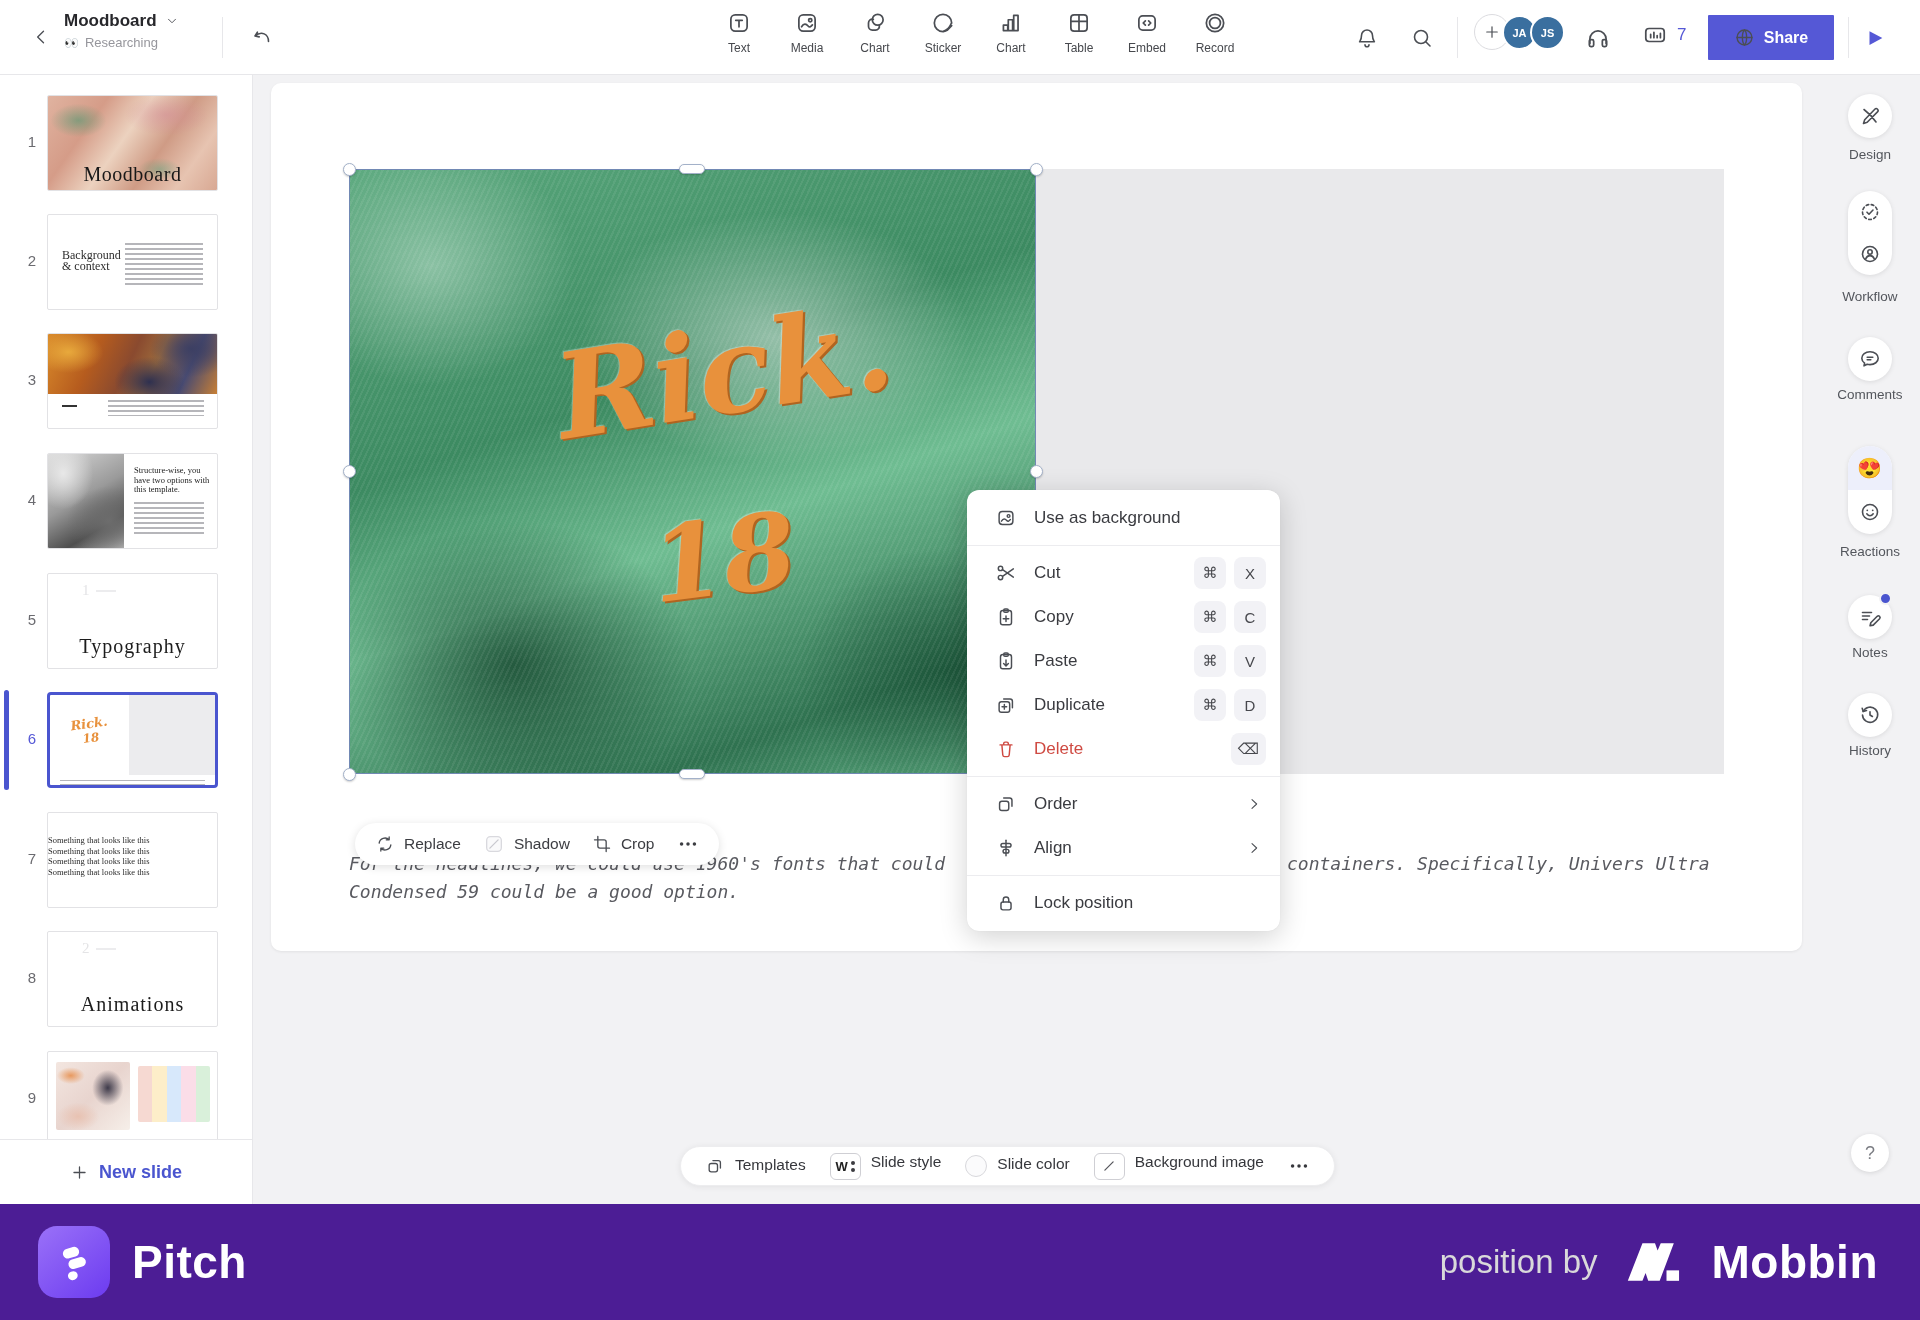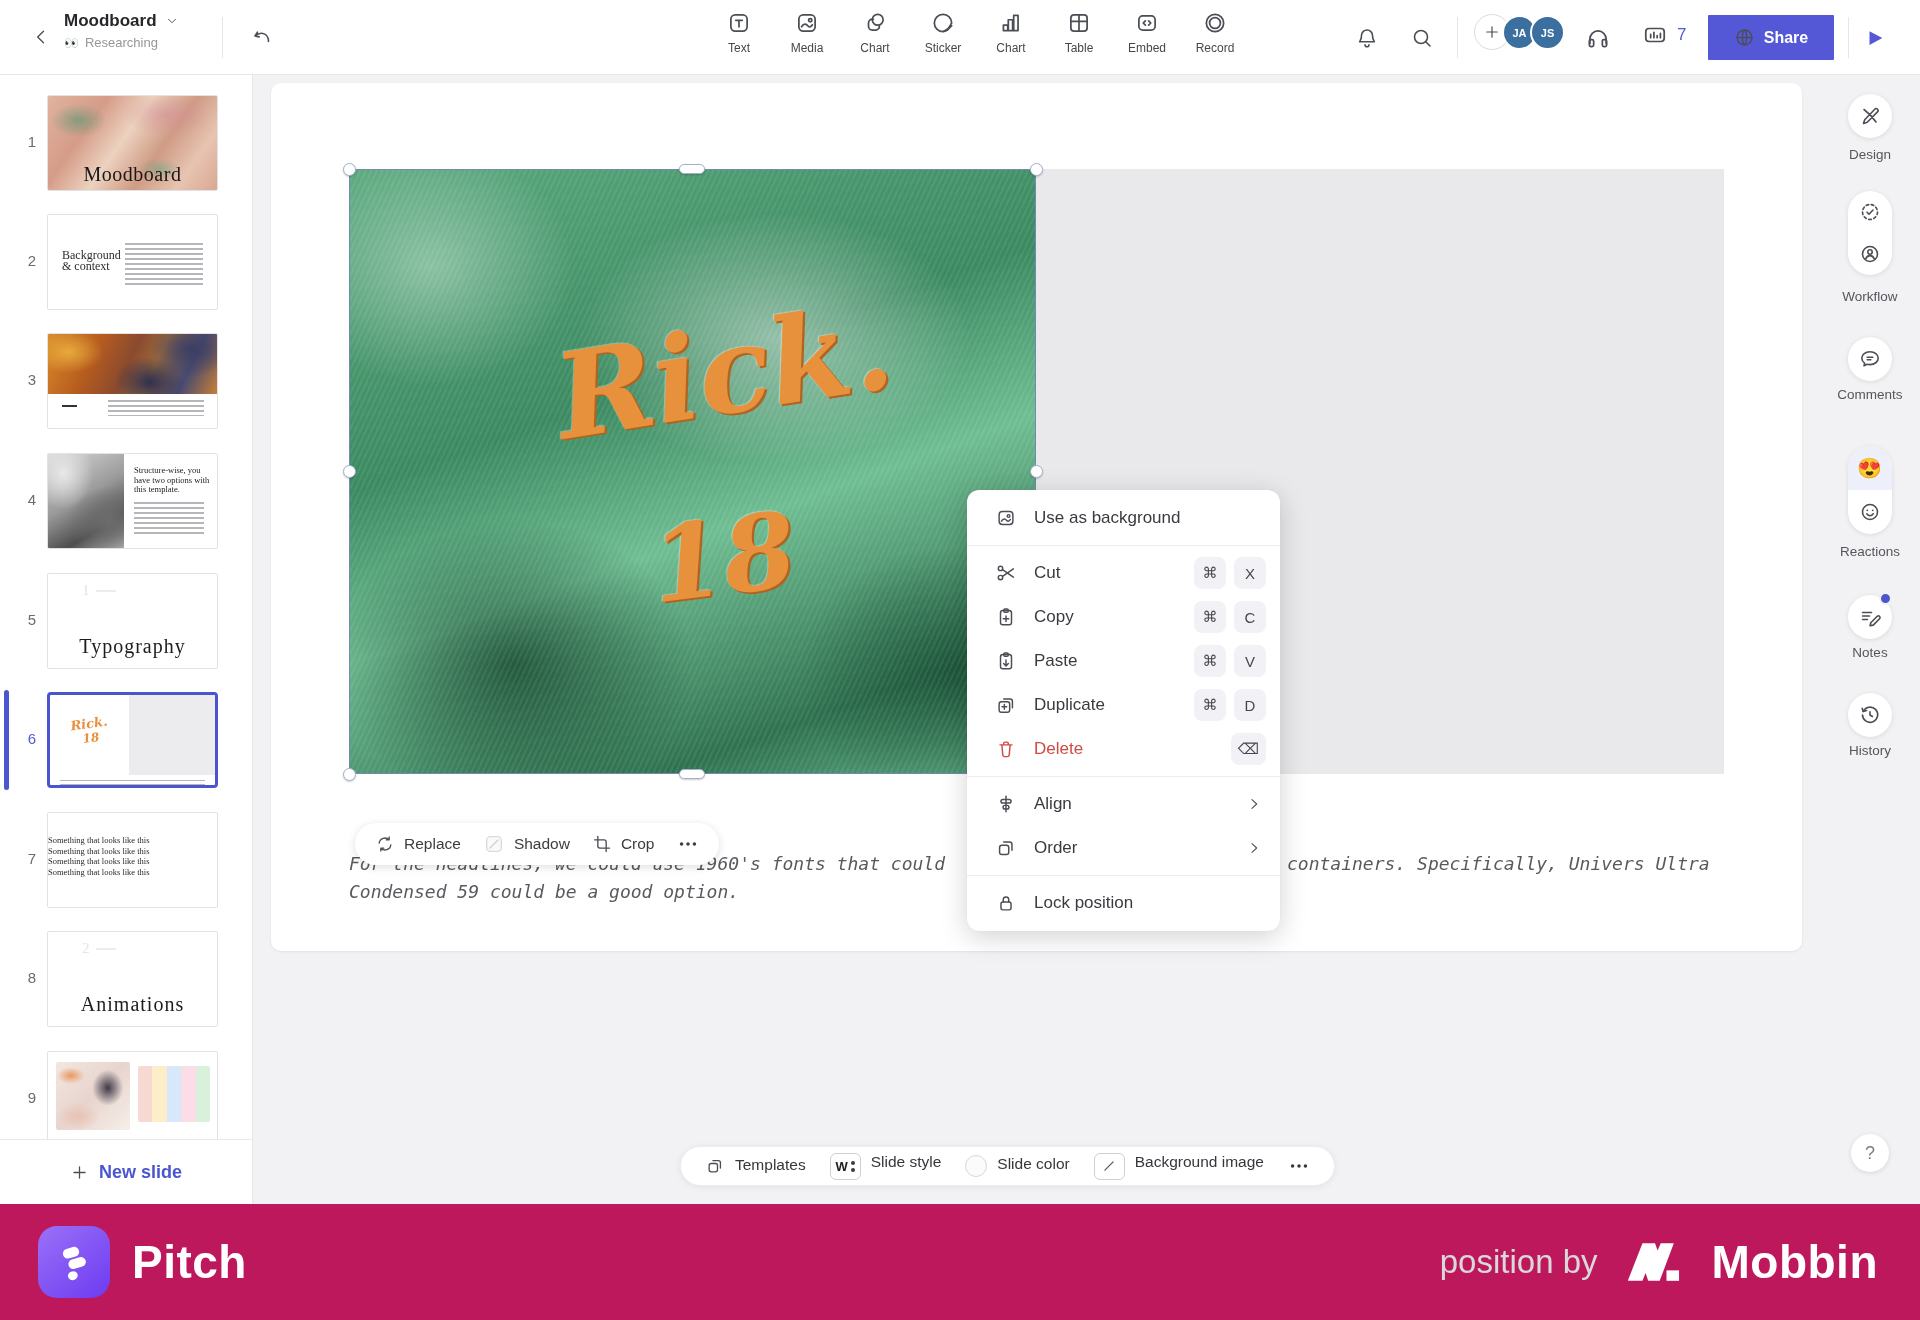--- a/index.html
+++ b/index.html
@@ -136,21 +136,21 @@
   .bb-item{display:flex;align-items:flex-start;gap:10px;font-size:15.5px;color:#36373c;cursor:pointer;}
   .style-chip{width:31px;height:27px;border:1px solid #cfcfd4;border-radius:6px;display:flex;align-items:center;justify-content:center;gap:3px;}
   .style-w{font-size:13px;font-weight:700;color:#222;}
   .style-dots{display:flex;flex-direction:column;gap:3px;}
   .style-dots i{width:4px;height:4px;border-radius:50%;background:#3c3c40;}
   .color-dot{width:22px;height:22px;border-radius:50%;border:1px solid #d8d8dc;background:#fbfbfc;}
   .bgimg-chip{width:31px;height:27px;border:1px solid #cfcfd4;border-radius:6px;display:flex;align-items:center;justify-content:center;}
   .help-btn{position:absolute;left:1851px;top:1134px;width:38px;height:38px;border-radius:50%;background:#fff;box-shadow:0 1px 5px rgba(0,0,0,.12);display:flex;align-items:center;justify-content:center;font-size:18px;color:#7a7c82;cursor:pointer;z-index:10;}
 
   
-  .footer{position:absolute;left:0;top:1204px;width:1920px;height:116px;background:#be185d;display:flex;align-items:center;z-index:50;}
+  .footer{position:absolute;left:0;top:1204px;width:1920px;height:116px;background:#4c1d95;display:flex;align-items:center;z-index:50;}
   .pitch-logo{width:72px;height:72px;margin-left:38px;border-radius:19px;background:linear-gradient(140deg,#9a71f8,#6c3bf0);display:flex;align-items:center;justify-content:center;}
   .pitch-name{margin-left:22px;font-size:46px;font-weight:600;color:#fff;letter-spacing:.5px;}
   .footer-right{margin-left:auto;margin-right:42px;display:flex;align-items:center;gap:26px;}
   .curated{font-size:33px;color:#d9d9da;}
   .brand-name{font-size:46px;font-weight:700;color:#fff;letter-spacing:.5px;}
 </style>
 </head>
 <body>
 
 <div class="stage">
@@ -535,40 +535,40 @@
         </span>
       <span class="mi-label">Delete</span>
       <span class="mi-keys">
           <span class="chip">⌫</span>
         </span>
     </div>
     <div class="ctx-div"></div>
     <div class="menu-item">
       <span class="mi-icon">
           <svg class="ico" width="22" height="22" viewBox="0 0 24 24">
+            <path d="M9.5 5.5h6.5a2.5 2.5 0 0 1 2.5 2.5v6.5"></path>
+            <rect x="5" y="9" width="10" height="10" rx="2.5"></rect>
+          </svg>
+        </span>
+      <span class="mi-label">Order</span>
+      <span class="mi-caret">
+          <svg class="ico" width="16" height="16" viewBox="0 0 24 24">
+            <path d="M9 5.5l7 6.5-7 6.5"></path>
+          </svg>
+        </span>
+    </div>
+    <div class="menu-item">
+      <span class="mi-icon">
+          <svg class="ico" width="22" height="22" viewBox="0 0 24 24">
             <path d="M12 3.5v17"></path>
             <rect x="6.5" y="7" width="11" height="4" rx="2"></rect>
             <rect x="8.8" y="13.5" width="6.4" height="4" rx="2"></rect>
           </svg>
         </span>
       <span class="mi-label">Align</span>
-      <span class="mi-caret">
-          <svg class="ico" width="16" height="16" viewBox="0 0 24 24">
-            <path d="M9 5.5l7 6.5-7 6.5"></path>
-          </svg>
-        </span>
-    </div>
-    <div class="menu-item">
-      <span class="mi-icon">
-          <svg class="ico" width="22" height="22" viewBox="0 0 24 24">
-            <path d="M9.5 5.5h6.5a2.5 2.5 0 0 1 2.5 2.5v6.5"></path>
-            <rect x="5" y="9" width="10" height="10" rx="2.5"></rect>
-          </svg>
-        </span>
-      <span class="mi-label">Order</span>
       <span class="mi-caret">
           <svg class="ico" width="16" height="16" viewBox="0 0 24 24">
             <path d="M9 5.5l7 6.5-7 6.5"></path>
           </svg>
         </span>
     </div>
     <div class="ctx-div"></div>
     <div class="menu-item">
       <span class="mi-icon">
           <svg class="ico" width="22" height="22" viewBox="0 0 24 24">

